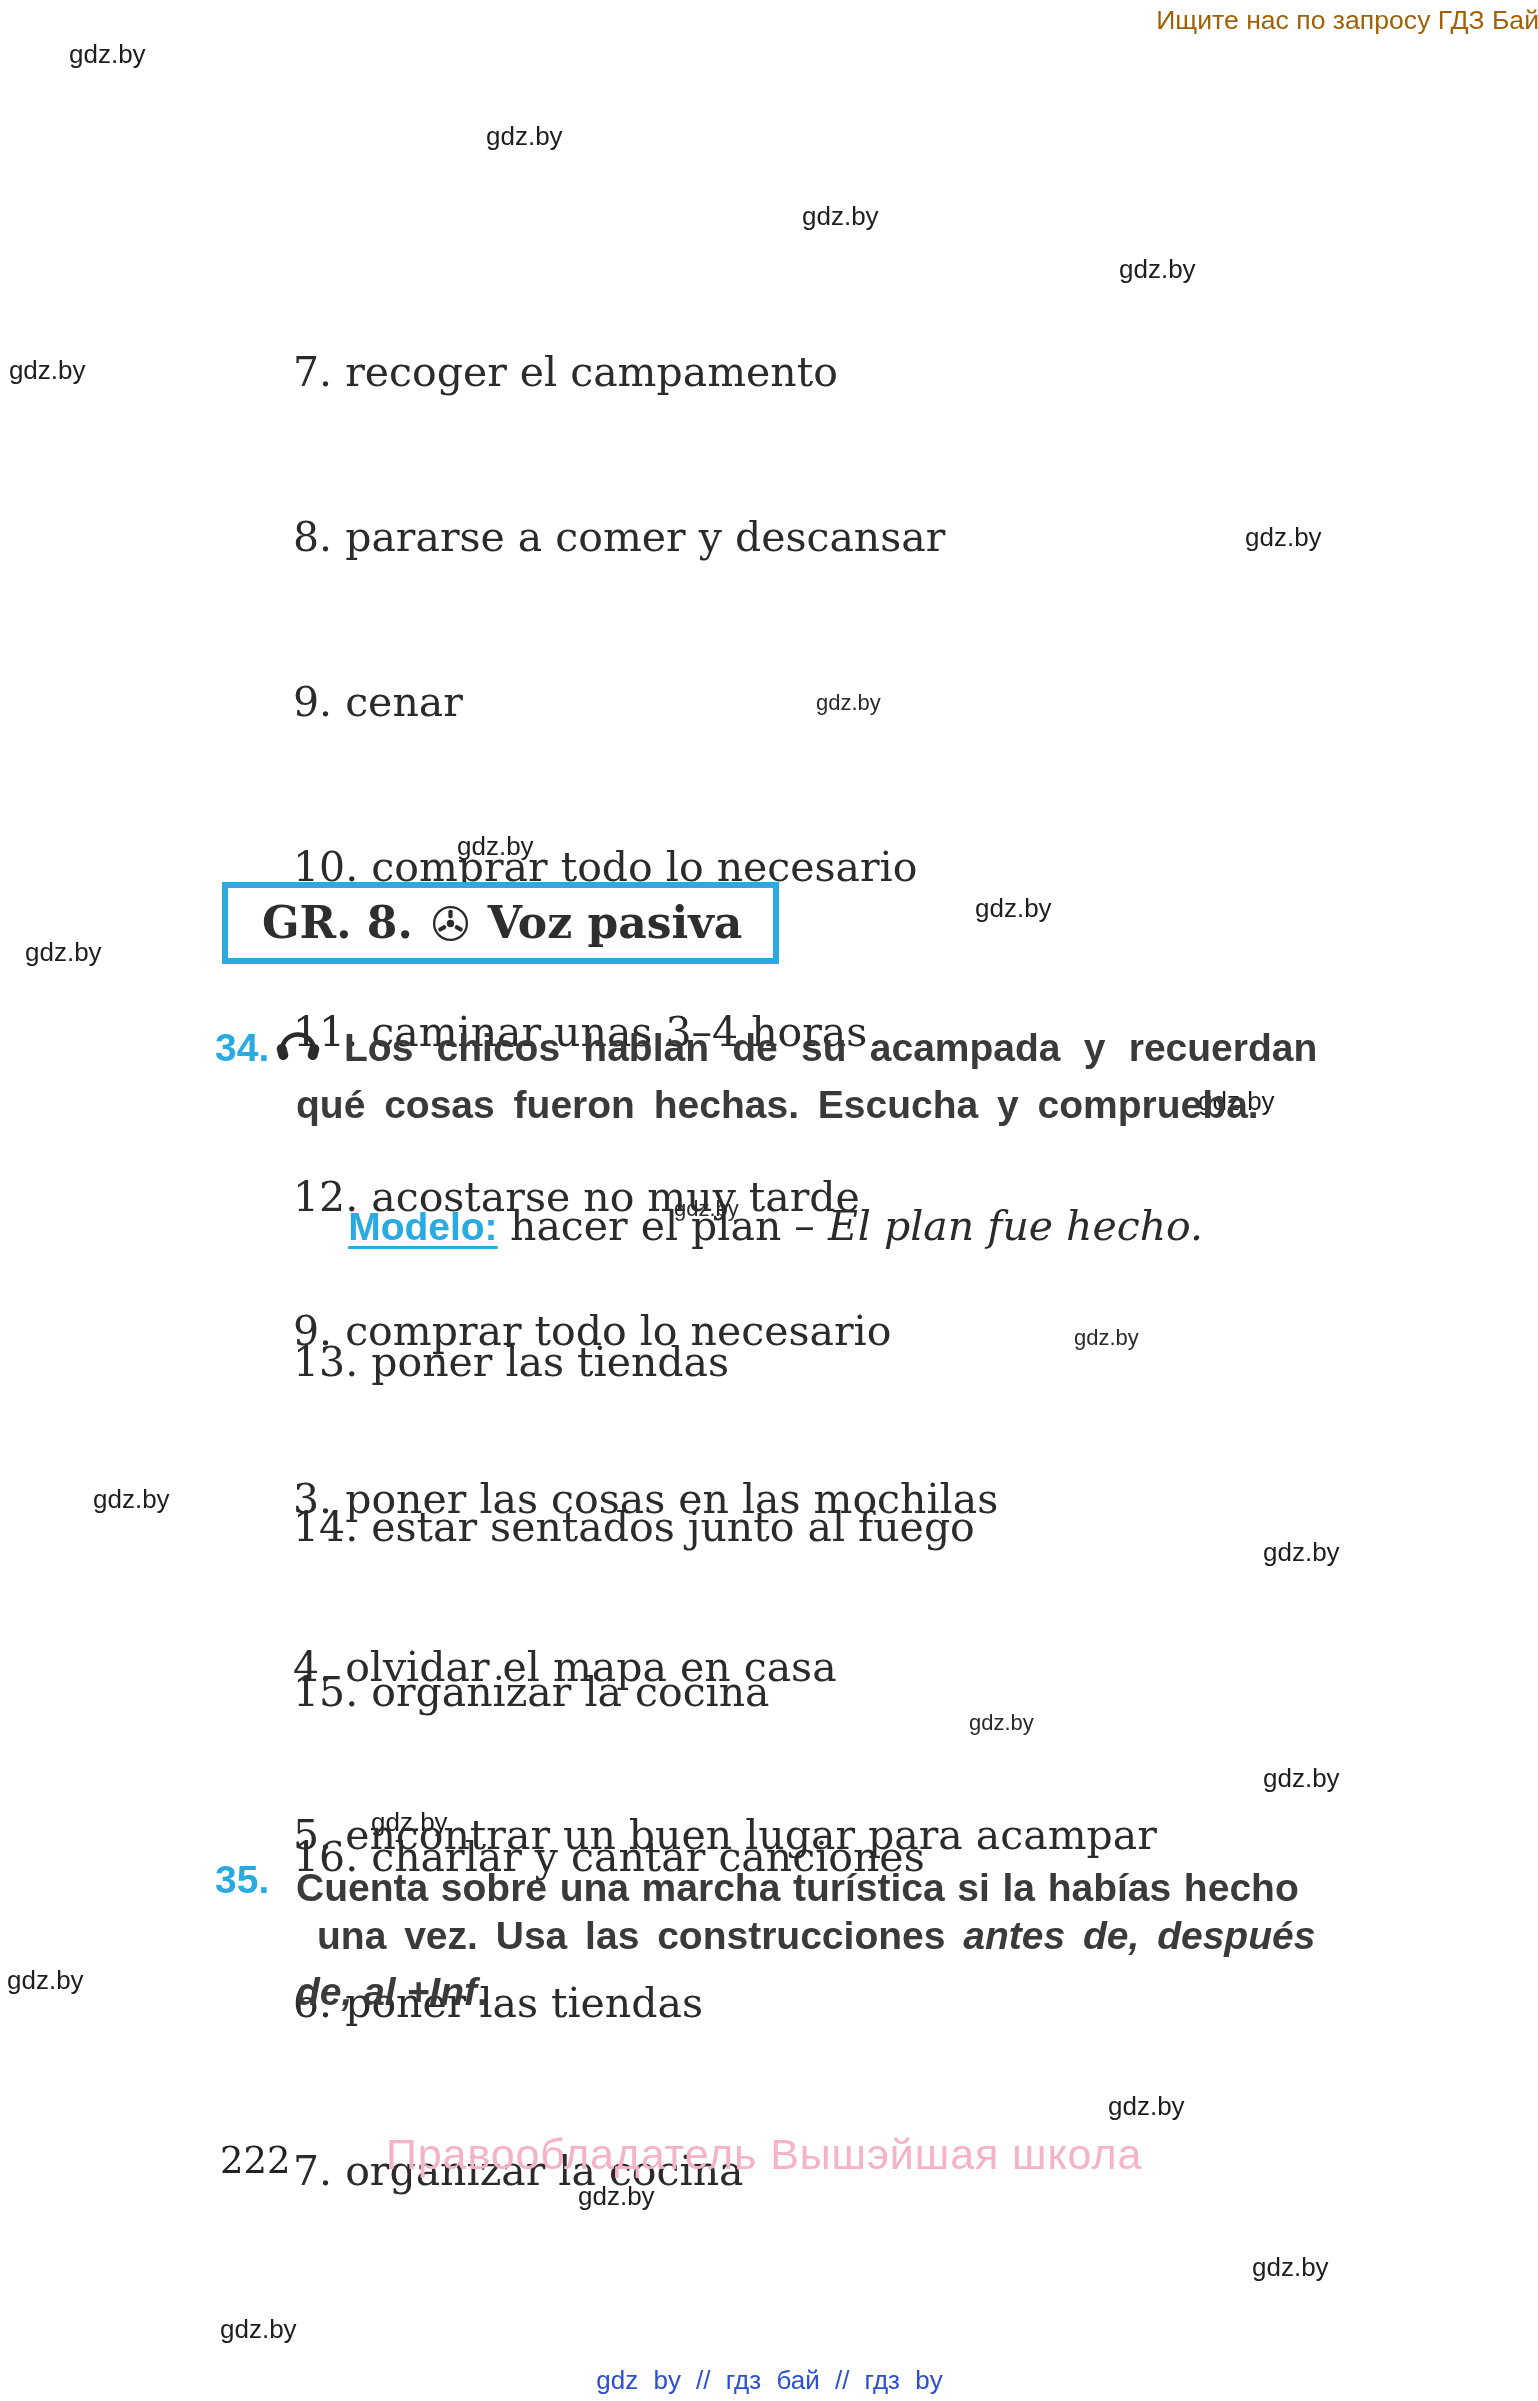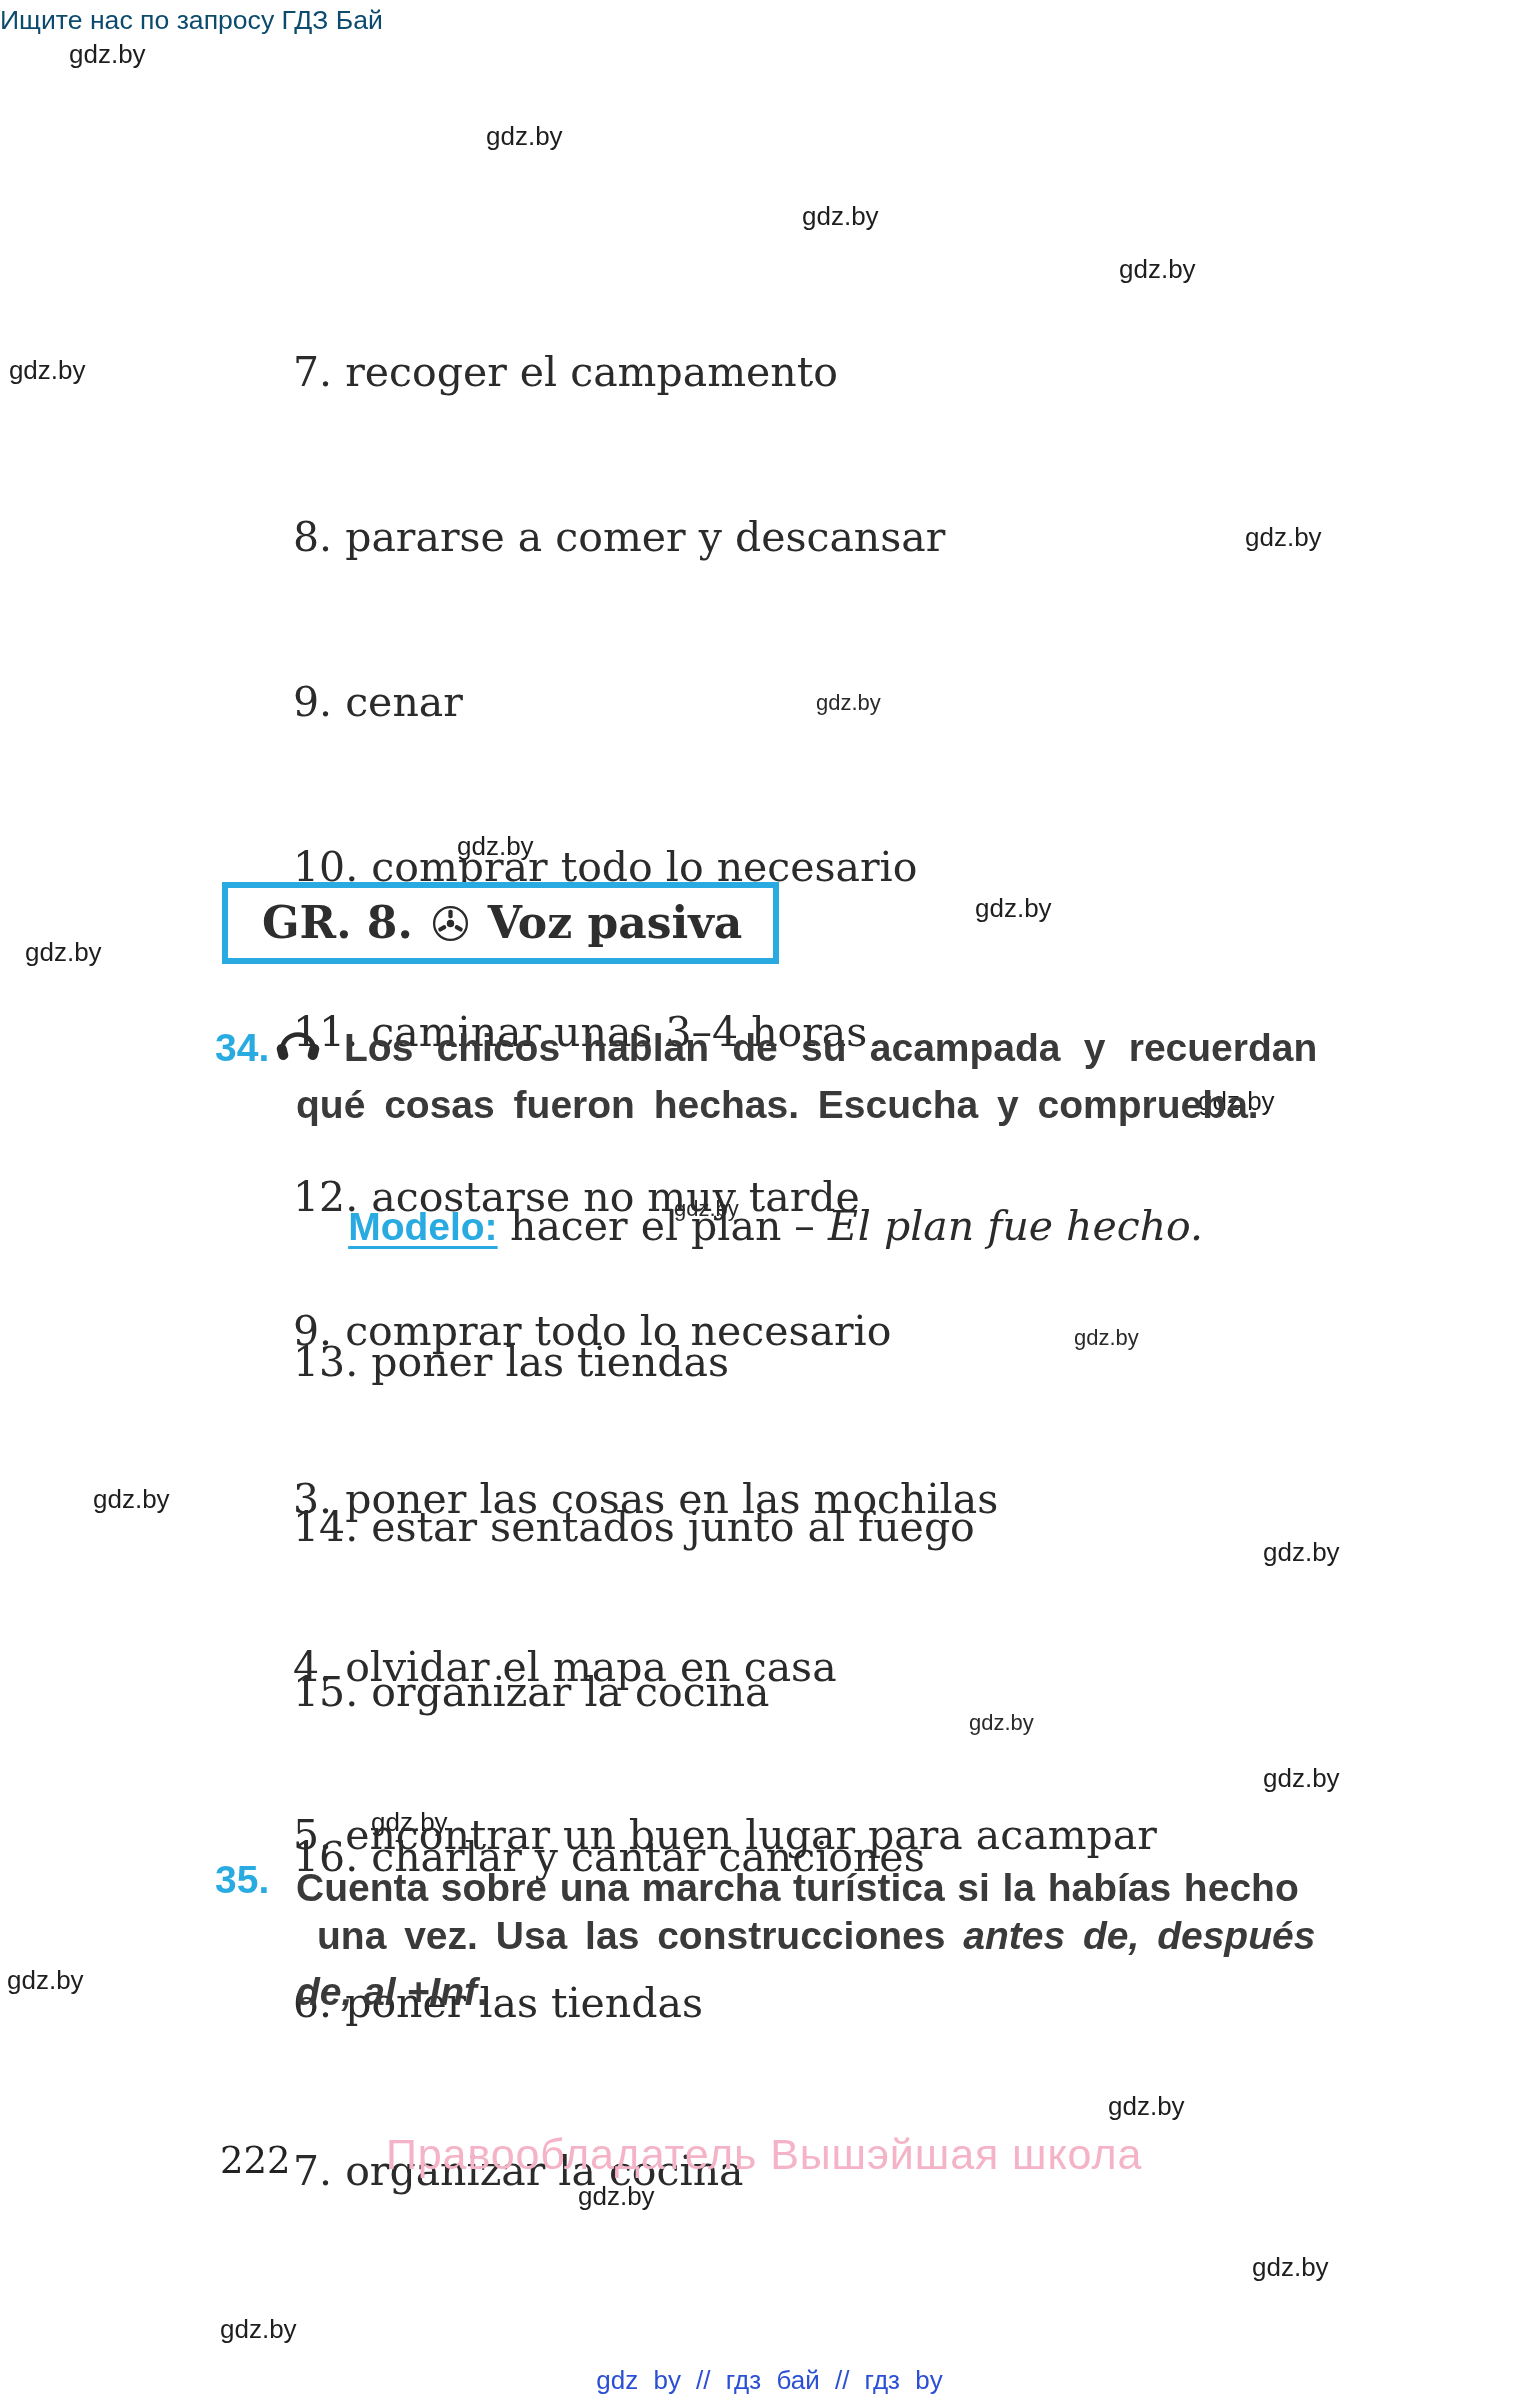--- a/index.html
+++ b/index.html
@@ -2,22 +2,22 @@
 <html style="font-size:14px"><head>
 <meta charset="utf-8">
 <style>
   html,body{margin:0;padding:0;background:#888;}
   #page{position:relative;width:1539px;height:2401px;background:#ffffff;overflow:hidden;
         font-family:"Liberation Sans",sans-serif;}
   
   .wm{position:absolute;font:400 26px/1.1 "Liberation Sans",sans-serif;color:#1e1e1e;white-space:pre;}
   .wm.sm{font-size:22px;color:#2a2a2a;}
   
-  .promo{position:absolute;top:5.3px;left:0;width:100%;text-align:left;
-         font:400 26.6px/1.2 "Liberation Sans",sans-serif;color:#0c4a6e;}
+  .promo{position:absolute;top:5.3px;left:0;width:100%;text-align:right;
+         font:400 26.6px/1.2 "Liberation Sans",sans-serif;color:#a16207;}
   
   .slist{position:absolute;font:400 41px/55px "DejaVu Serif",serif;color:#2b2b2b;white-space:pre;}
   #list-top{left:293px;top:235px;}
   #list-34{left:293px;top:1191px;font-size:41px;line-height:56px;}
   
   .grbox{position:absolute;box-sizing:border-box;border:6.2px solid #29abe2;background:#fff;
          display:flex;align-items:center;padding-left:34px;}
   #gr8-box{left:222px;top:882px;width:557px;height:82px;}
   #gr3-box{left:222px;top:2030px;width:636px;height:85px;}
   .grtitle{display:flex;align-items:center;gap:18px;white-space:pre;

